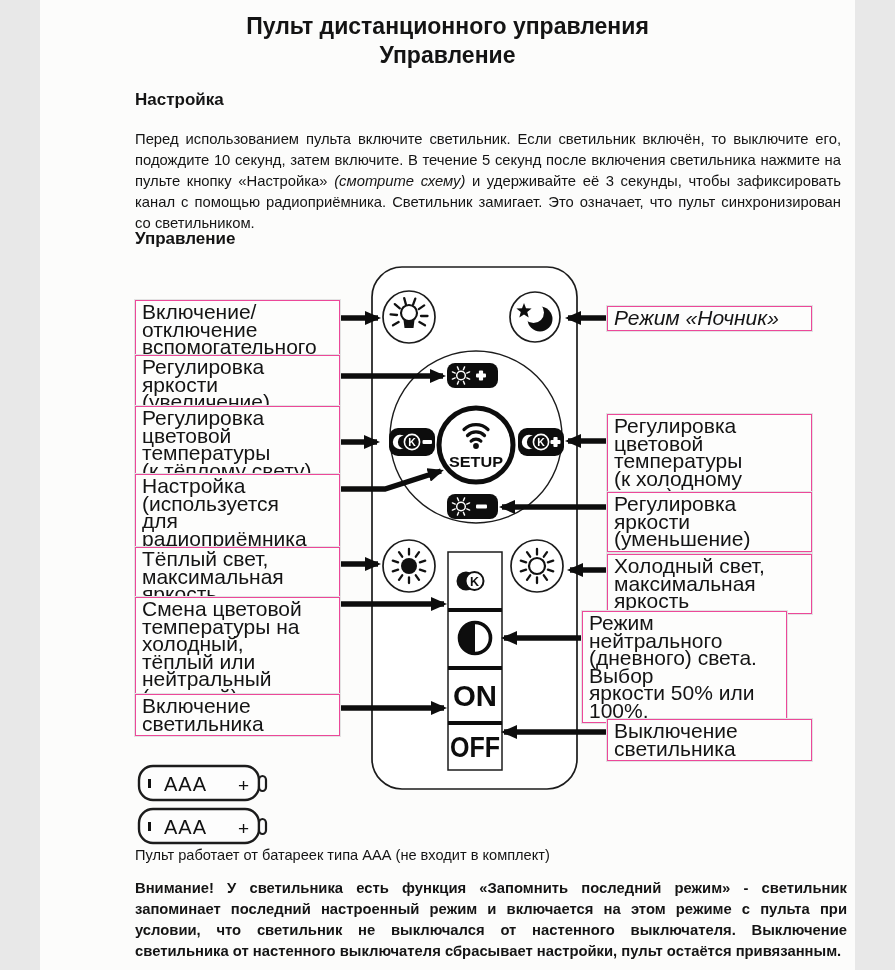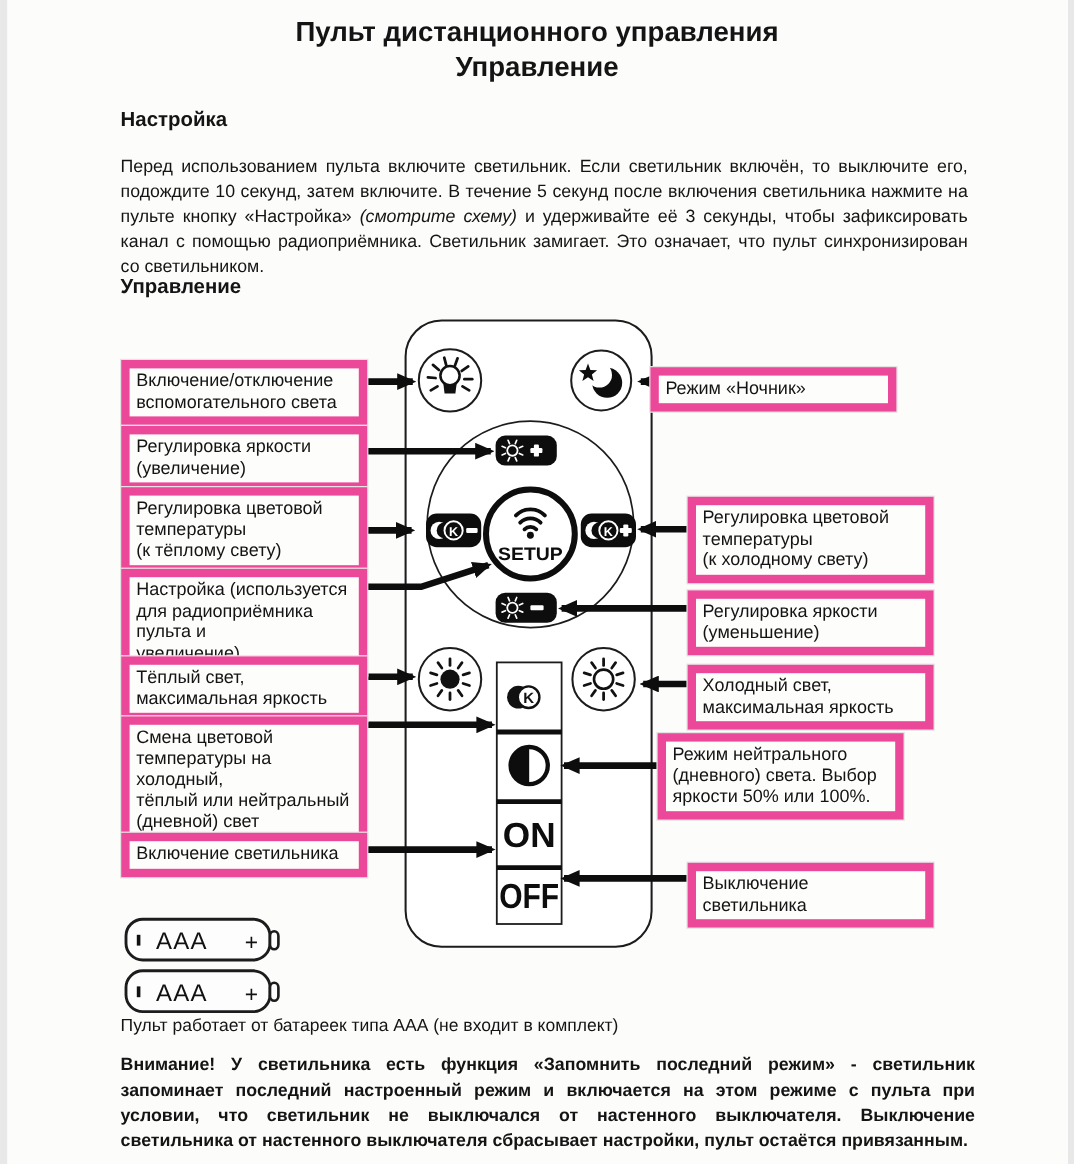--- a/index.html
+++ b/index.html
@@ -1,31 +1,31 @@
 <!DOCTYPE html>
 <html><head>
 <meta charset="utf-8">
 <style>
   html,body{margin:0;padding:0;background:#e8e8e8;}
   .page{
-    position:relative;width:884px;height:970px;margin:0 auto;
+    position:relative;width:815px;height:970px;margin:0 auto;
     background:#fcfcfb;color:#141414;
     font-family:"Liberation Sans","DejaVu Sans",sans-serif;
     overflow:hidden;
   }
   .abs{position:absolute;}
   .title{top:12px;left:0;width:100%;text-align:center;font-weight:bold;font-size:23px;line-height:29px;}
   .h2{font-weight:bold;font-size:17px;}
   .para{font-size:14.8px;line-height:21px;text-align:justify;}
   .para em{font-style:italic;}
   .warning{font-weight:bold;}
   .callout{
     box-sizing:border-box;width:205px;background:#fdfdfc;
-    border:7px solid #ec4899;box-shadow:0 0 0 1px #e3e3e3;
-    padding:2px 6px 3px 6px;font-size:15px;line-height:17.5px;z-index:3;
+    border:1px solid #ec4899;box-shadow:0 0 0 1px #e3e3e3;
+    padding:2px 6px 3px 6px;font-size:21px;line-height:17.5px;z-index:3;
   }
   .caption{font-size:14.6px;}
   svg{position:absolute;top:0;left:0;z-index:1;}
   svg text{font-family:"Liberation Sans","DejaVu Sans",sans-serif;}
 </style>
 </head>
 <body>
 
 <div class="page">
 
@@ -216,21 +216,21 @@
   </svg>
 
   <div class="abs callout" style="top:300px;left:95px;"><span>Включение/отключение</span><br><span>вспомогательного света</span></div>
   <div class="abs callout" style="top:355px;left:95px;"><span>Регулировка яркости</span><br><span>(увеличение)</span></div>
   <div class="abs callout" style="top:406px;left:95px;"><span>Регулировка цветовой</span><br><span>температуры</span><br><span>(к тёплому свету)</span></div>
   <div class="abs callout" style="top:474px;left:95px;"><span>Настройка (используется</span><br><span>для радиоприёмника пульта и</span><br><span>увеличение)</span></div>
   <div class="abs callout" style="top:547px;left:95px;"><span>Тёплый свет,</span><br><span>максимальная яркость</span></div>
   <div class="abs callout" style="top:597px;left:95px;"><span>Смена цветовой</span><br><span>температуры на холодный,</span><br><span>тёплый или нейтральный</span><br><span>(дневной) свет</span></div>
   <div class="abs callout" style="top:694px;left:95px;"><span>Включение светильника</span></div>
 
-  <div class="abs callout" style="top:306px;left:536px;"><span>Режим «Ночник»</span></div>
+  <div class="abs callout" style="top:306px;left:567px;font-style:italic;"><span>Режим «Ночник»</span></div>
   <div class="abs callout" style="top:414px;left:567px;"><span>Регулировка цветовой</span><br><span>температуры</span><br><span>(к холодному свету)</span></div>
   <div class="abs callout" style="top:492px;left:567px;"><span>Регулировка яркости</span><br><span>(уменьшение)</span></div>
   <div class="abs callout" style="top:554px;left:567px;"><span>Холодный свет,</span><br><span>максимальная яркость</span></div>
   <div class="abs callout" style="top:611px;left:542px;"><span>Режим нейтрального</span><br><span>(дневного) света. Выбор</span><br><span>яркости 50% или 100%.</span></div>
   <div class="abs caption" style="top:847px;left:95px;">Пульт работает от батареек типа ААА (не входит в комплект)</div>
 
   <div class="abs callout" style="top:719px;left:567px;"><span>Выключение светильника</span></div>
 
   <div class="abs para warning" style="top:878px;left:95px;width:712px;">Внимание! У светильника есть функция «Запомнить последний режим» - светильник запоминает последний настроенный режим и включается на этом режиме с пульта при условии, что светильник не выключался от настенного выключателя. Выключение светильника от настенного выключателя сбрасывает настройки, пульт остаётся привязанным.</div>
 

